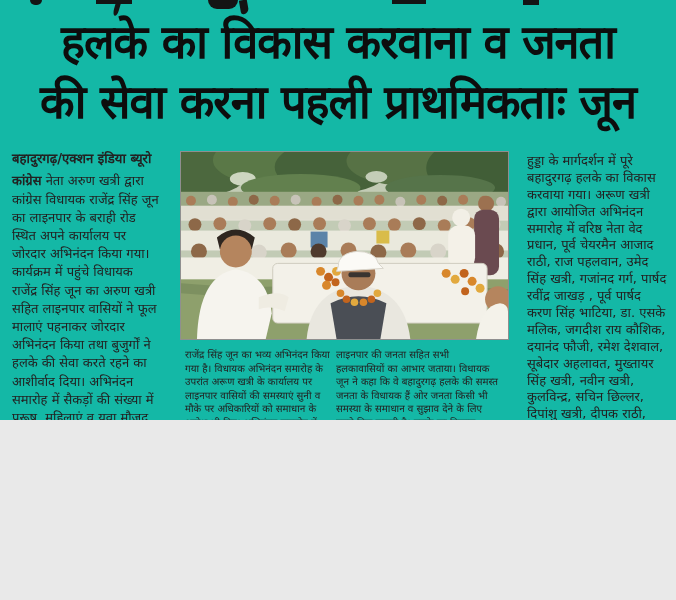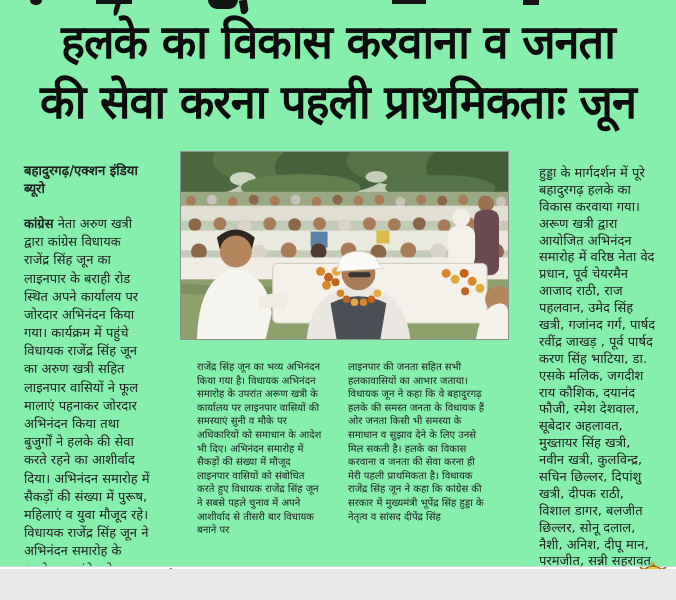--- a/index.html
+++ b/index.html
@@ -1,33 +1,33 @@
 <!DOCTYPE html>
 <html><head>
 <meta charset="utf-8">
 <style>
   html,body{margin:0;padding:0;background:#e9e9e9;}
-  .page{position:relative;width:676px;height:569px;background:#86efac;overflow:hidden;
+  .page{position:relative;width:676px;height:420px;background:#14b8a6;overflow:hidden;
         font-family:"DejaVu Sans","Liberation Sans",sans-serif;color:#1c1c1c;}
   
   .frag{position:absolute;background:#141414;}
   .f1{left:30px;top:0;width:12px;height:5px;border-radius:0 0 5px 5px;}
   .f2{left:96px;top:0;width:36px;height:4px;}
   .f3{left:114px;top:3px;width:5px;height:13px;border-radius:0 0 60% 60%;transform:rotate(16deg);}
   .f4{left:208px;top:0;width:30px;height:9px;border-radius:0 0 14px 14px;}
   .f5{left:240px;top:0;width:8px;height:14px;border-radius:0 0 6px 3px;transform:rotate(-10deg);}
   .f6{left:392px;top:0;width:34px;height:4px;}
   .f7{left:523px;top:0;width:16px;height:5px;}
   
   .headline{position:absolute;left:0;top:12px;width:676px;text-align:center;
             font-weight:bold;font-size:45px;line-height:58px;color:#0d0d0d;
             letter-spacing:-1px;transform:scaleY(1.04);transform-origin:top;}
   
   .col{position:absolute;font-size:10px;line-height:1.36;color:#222;}
-  .col p{margin:16px;}
+  .col p{margin:4px;}
   .col .dateline{font-weight:bold;font-size:13.2px;}
   .col1{left:8px;top:146px;width:158px;font-size:13px;line-height:1.40;}
   .col2{left:181px;top:344px;width:160px;}
   .col3{left:332px;top:344px;width:172px;}
   .col4{left:523px;top:149px;width:150px;font-size:13px;line-height:1.30;}
   
   .photo{position:absolute;left:180px;top:151px;width:327px;height:187px;margin:0;
          border:1px solid #8f8f8f;background:#c2cbb5;}
   .photo svg{display:block;width:100%;height:100%;}
   

